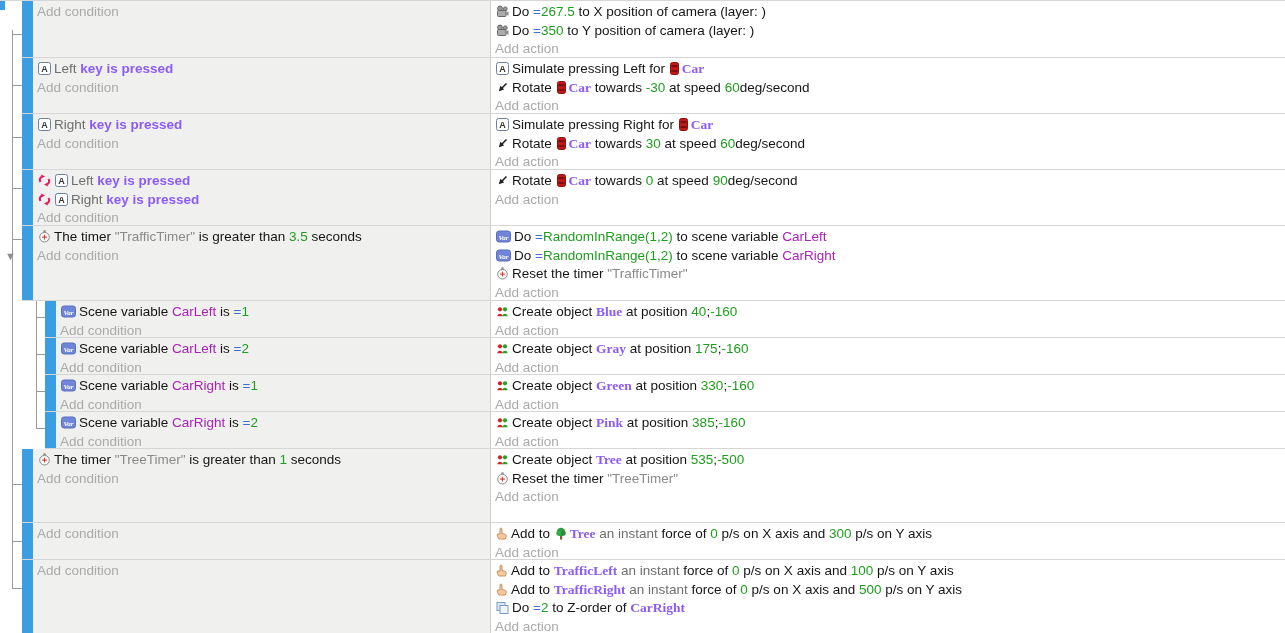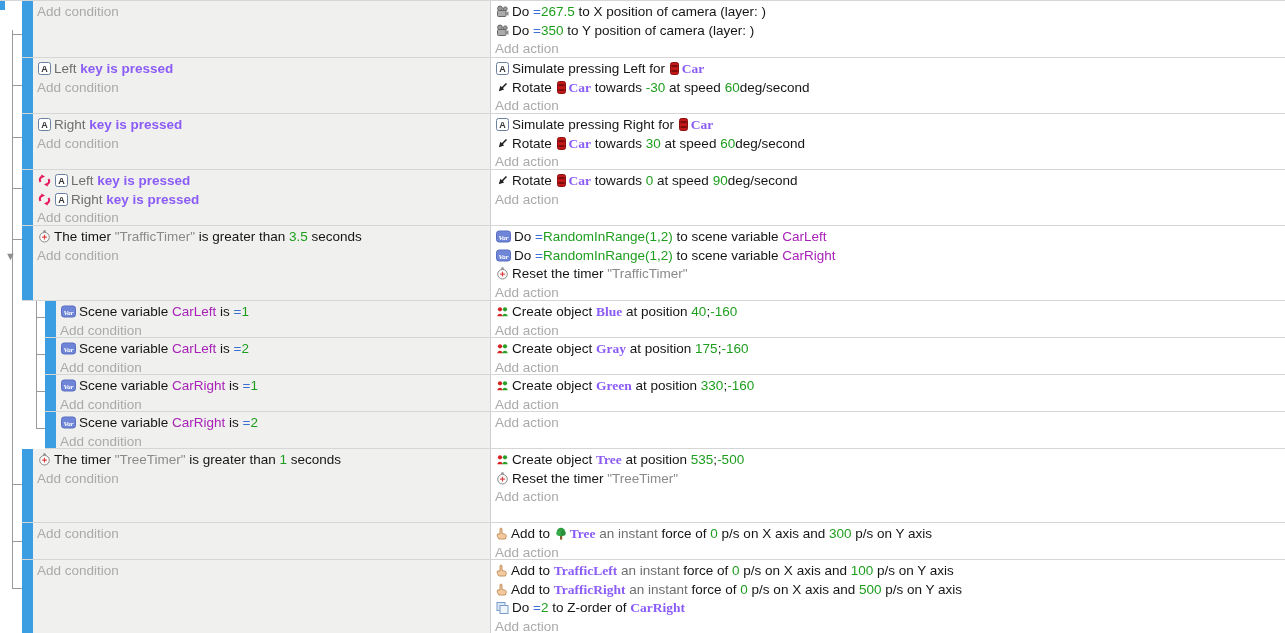--- a/index.html
+++ b/index.html
@@ -273,20 +273,26 @@
       <div class="body">
         <div class="selbar"></div>
         <div class="conds" style="flex-basis: 434px;">
           <div class="line"><span class="icn"><svg width="15" height="13">
                 <rect x="0.5" y="1" width="14" height="11" rx="2.5" fill="#6f86d8" stroke="#5a6fbf"></rect>
                 <text x="7.5" y="9.5" font-size="7" font-style="italic" font-weight="bold" text-anchor="middle" fill="#fff" font-family="Liberation Serif, serif">Var</text>
               </svg></span><span class="seg-t">Scene variable </span><span class="seg-var">CarRight</span><span class="seg-t"> is </span><span class="seg-op">=</span><span class="seg-num">2</span></div>
           <div class="line addlink">Add condition</div>
         </div>
         <div class="acts">
+          <div class="line"><span class="icn"><svg width="13" height="13">
+                <circle cx="4" cy="4.3" r="2.1" fill="#d42222"></circle>
+                <path d="M1.3,11.2 C1.3,7.8 6.7,7.8 6.7,11.2 z" fill="#d42222"></path>
+                <circle cx="9" cy="4.3" r="2.1" fill="#26a126"></circle>
+                <path d="M6.3,11.2 C6.3,7.8 11.7,7.8 11.7,11.2 z" fill="#26a126"></path>
+              </svg></span><span class="seg-t">Create object </span><span class="seg-obj">Pink</span><span class="seg-t"> at position </span><span class="seg-num">385</span><span class="seg-t">;</span><span class="seg-num">-160</span></div>
           <div class="line addlink">Add action</div>
         </div>
       </div>
     </div>
     <div class="event" style="height: 74px;">
       <div class="gutter" style="width: 22px;"></div>
       <div class="body">
         <div class="selbar"></div>
         <div class="conds" style="flex-basis: 457px;">
           <div class="line"><span class="icn"><svg width="13" height="13">

